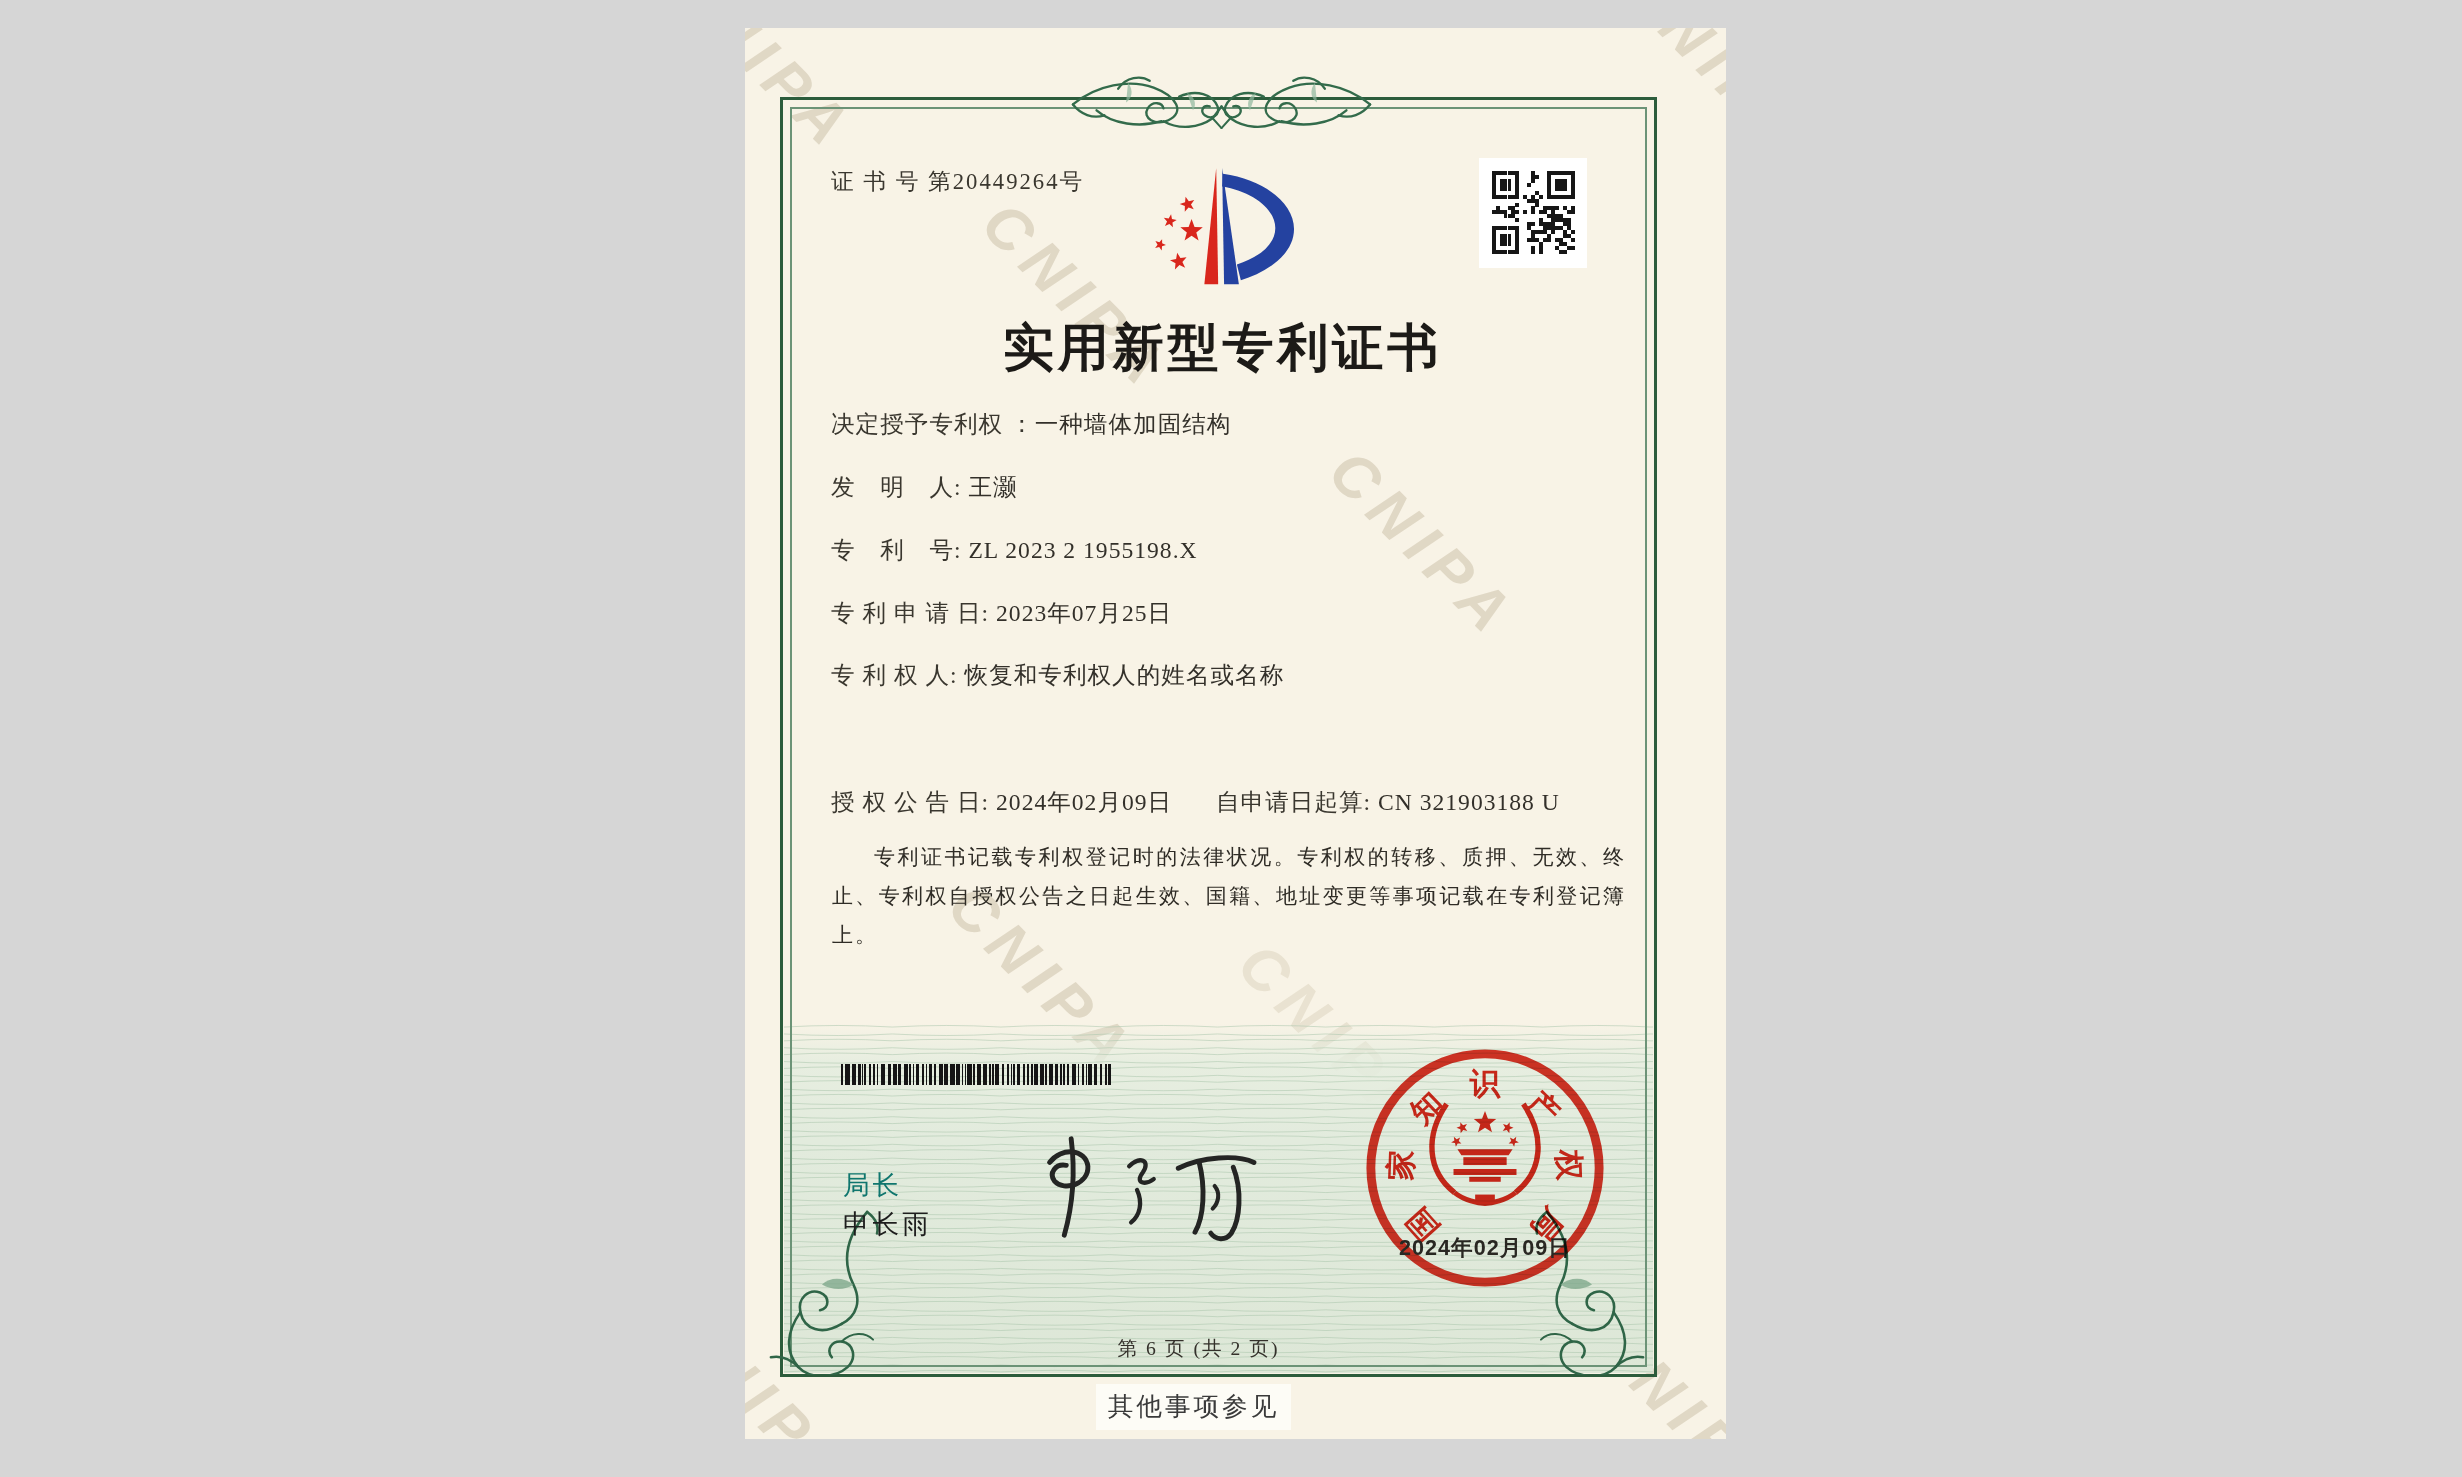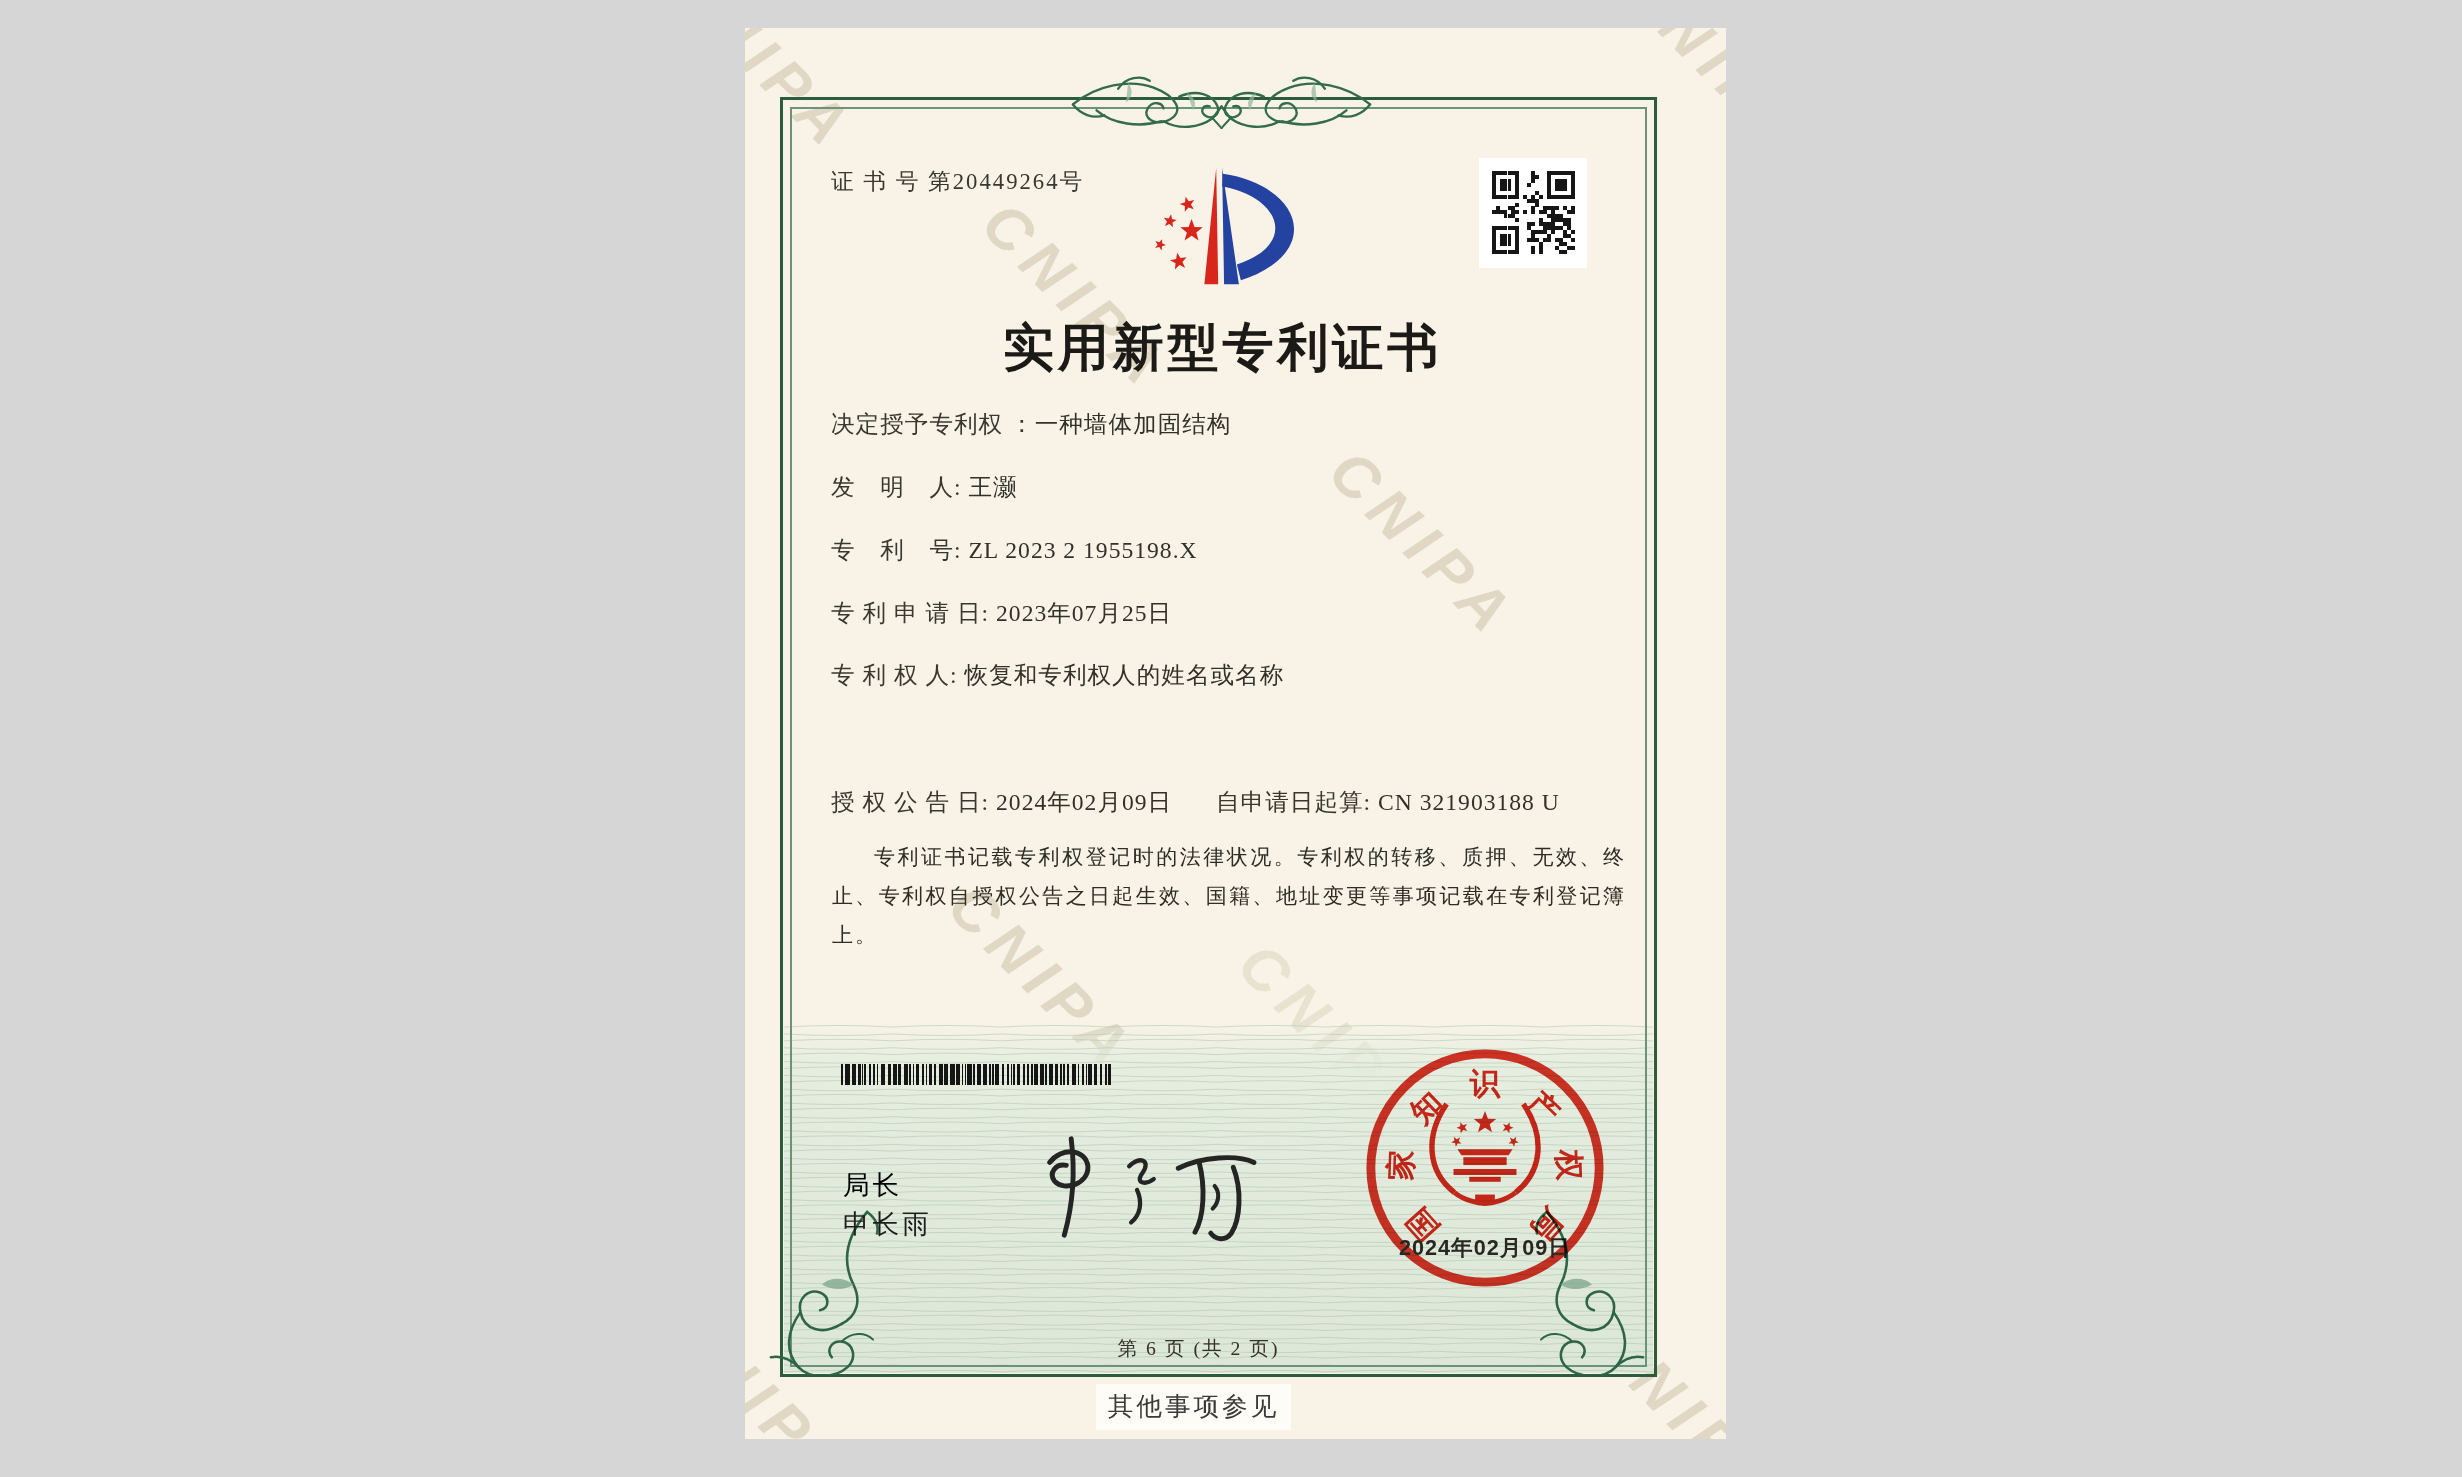--- a/index.html
+++ b/index.html
@@ -34,21 +34,21 @@
   .row .lbl{color:#3a372f;}
   .row2col .col2{position:absolute;left:385px;top:0;}
   
   #paras{position:absolute;left:87px;top:810px;width:794px;z-index:5;}
   #paras p{margin:0 0 13.8px 0;font-size:21px;line-height:39px;letter-spacing:2px;
            text-indent:2em;text-align:justify;color:#2f2c26;}
   
   #barcode{position:absolute;left:96px;top:1036px;width:274px;height:21.7px;display:flex;align-items:stretch;z-index:5;}
   #barcode div{background:#151515;height:100%;}
   #director-title{position:absolute;left:98px;top:1139px;font-family:"Liberation Sans","DejaVu Sans",sans-serif;
-      font-size:26.6px;letter-spacing:3px;color:#000000;z-index:5;}
+      font-size:26.6px;letter-spacing:3px;color:#0f766e;z-index:5;}
   #director-name{position:absolute;left:98px;top:1178px;font-family:"Liberation Sans","DejaVu Sans",sans-serif;
       font-size:26.6px;letter-spacing:3px;color:#1d1d1d;z-index:5;}
   #signature{position:absolute;left:270px;top:1101px;z-index:5;}
   #seal{position:absolute;left:617px;top:1017px;z-index:6;mix-blend-mode:multiply;}
   #page-no{position:absolute;left:355px;top:1307px;width:197px;text-align:center;font-size:19.7px;
       letter-spacing:2px;color:#34312b;z-index:5;}
   #note-box{position:absolute;left:351px;top:1356px;width:195px;height:46px;background:#fdfcf6;z-index:5;
       text-align:center;line-height:46px;font-size:25.6px;letter-spacing:3px;color:#3a3a3a;}
   .orn{z-index:4;}
 </style>

